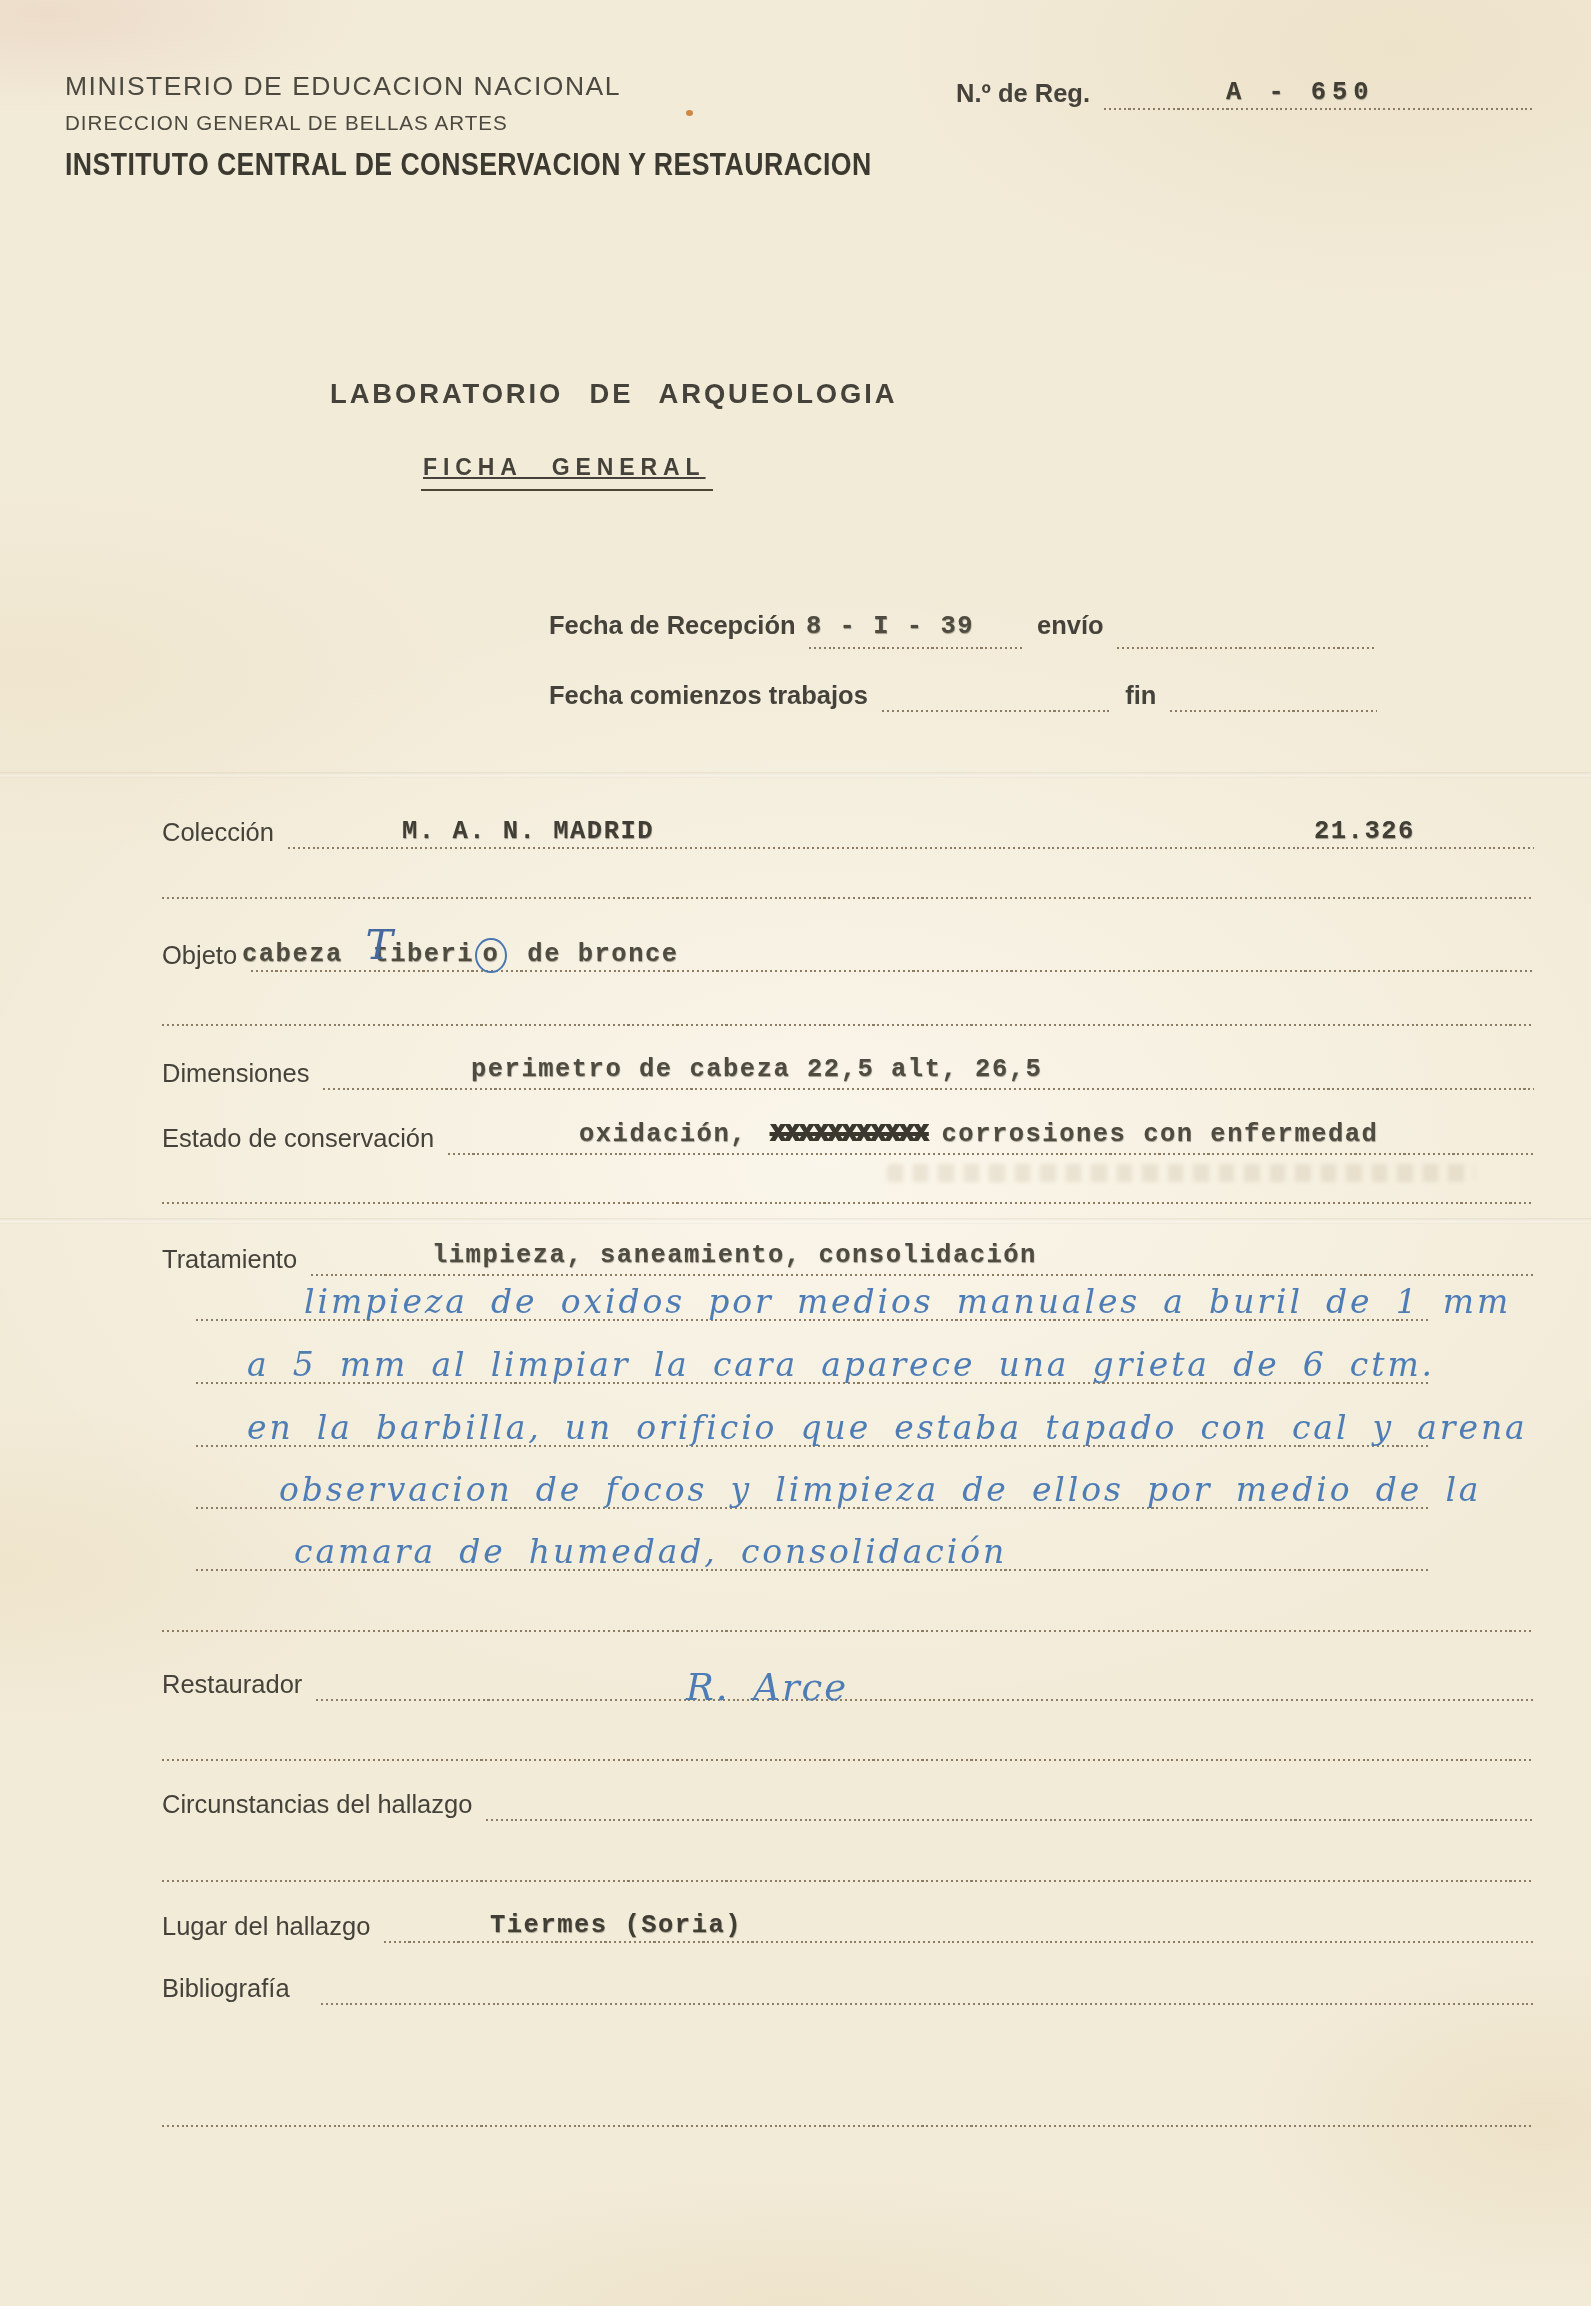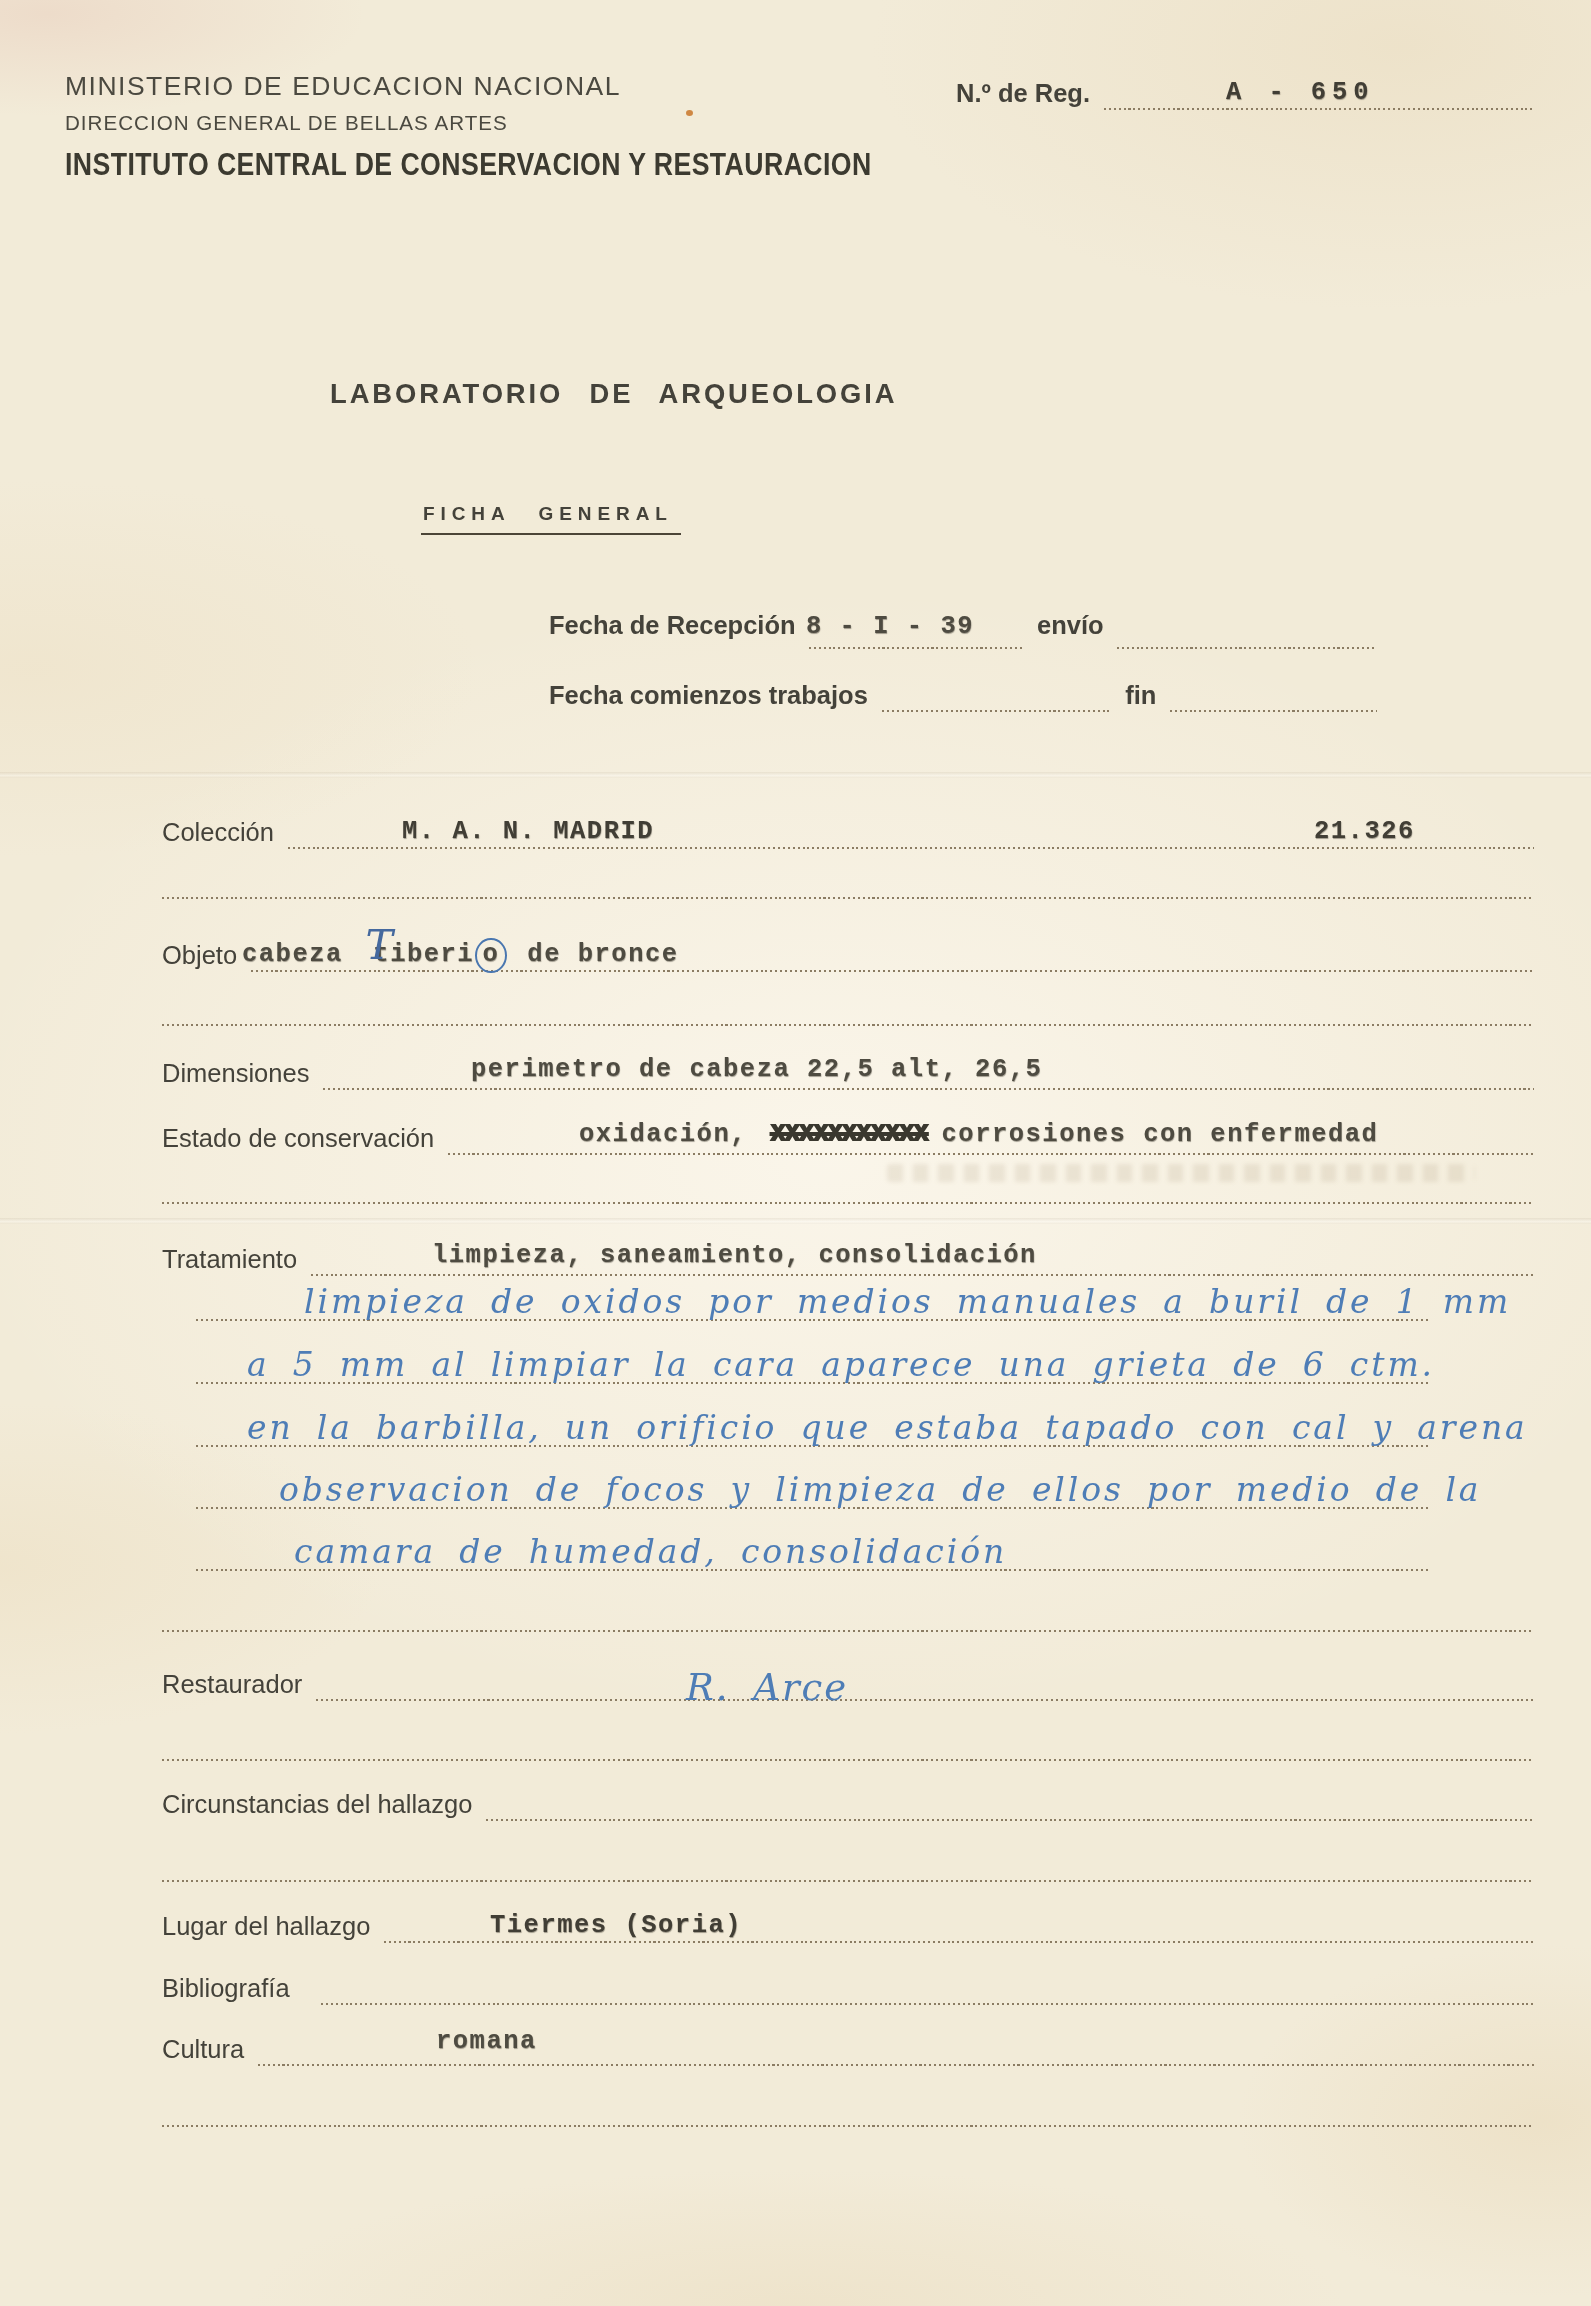--- a/index.html
+++ b/index.html
@@ -28,23 +28,23 @@
 
   
   .hdr-block{position:absolute;left:65px;top:71px;}
   .ministry{font-size:26.5px;letter-spacing:1.5px;color:#4b4940;}
   .direction{font-size:20.6px;letter-spacing:1px;color:#4b4940;margin-top:8.8px;}
   .institute{font-size:31px;font-weight:700;color:#3c3a30;letter-spacing:0.5px;
     transform:scaleX(0.86);transform-origin:left;margin-top:11.8px;white-space:nowrap;}
 
   .lab-title{position:absolute;left:330px;top:378px;font-size:27.4px;font-weight:700;
     letter-spacing:2.9px;word-spacing:15.7px;color:#44423a;}
-  .ficha-title{position:absolute;left:421px;top:503px;font-size:19px;font-weight:700;
+  .ficha-title{position:absolute;left:421px;top:454px;font-size:23px;font-weight:700;
     letter-spacing:5.9px;word-spacing:17.6px;color:#44423a;
-    border-bottom:2.9px solid #4c4537;padding:0 7.8px 7.8px 2px;}
+    border-bottom:2.9px solid #4c4537;padding:0 7.8px 7.8px 2px;text-decoration:underline;}
 
   .row{position:absolute;display:flex;align-items:flex-end;height:45px;}
   .lbl{font-size:25.5px;color:#44423a;white-space:nowrap;padding:0 13.7px 2px 0;}
   .lbl.b{font-weight:700;}
   .dotline{flex:1;align-self:stretch;position:relative;
     background-image:repeating-linear-gradient(90deg,#8b7c63 0 2px, transparent 2px 4.9px);
     background-size:100% 2px;background-position:0 100%;background-repeat:no-repeat;}
   .dotfix{flex:0 0 auto;}
   .rule{position:absolute;height:2px;
     background-image:repeating-linear-gradient(90deg,#8b7c63 0 2px, transparent 2px 4.9px);
@@ -187,21 +187,16 @@
     <span class="lbl">Lugar del hallazgo</span>
     <span class="dotline"></span>
     <span class="tv dark" style="left:328px;">Tiermes (Soria)</span>
   </div>
 
   <div class="row" style="left:162px;top:1960px;width:1372px;gap:18px;">
     <span class="lbl">Bibliografía</span>
     <span class="dotline"></span>
   </div>
 
-  <div class="row" style="left:162px;top:2021px;width:1372px;">
-    <span class="lbl">Cultura</span>
-    <span class="dotline"></span>
-    <span class="tv" style="left:274px;bottom:9.8px;">romana</span>
-  </div>
   <div class="rule" style="left:162px;top:2125px;width:1372px;"></div>
 
 </div>
 
 
 </body></html>

